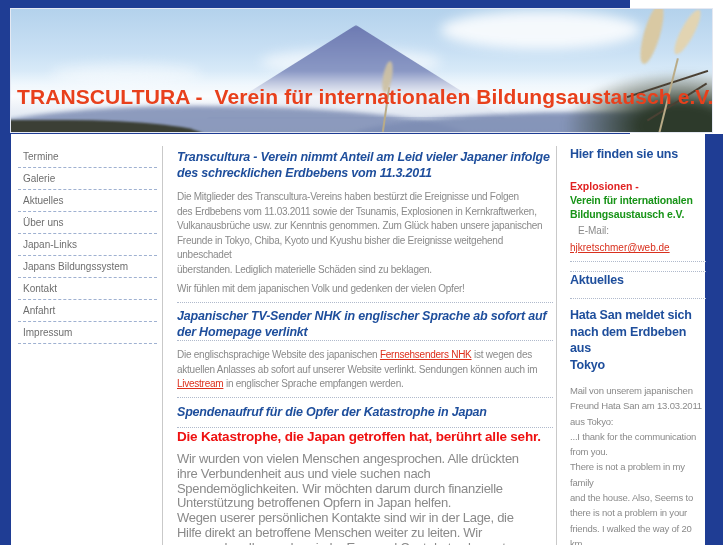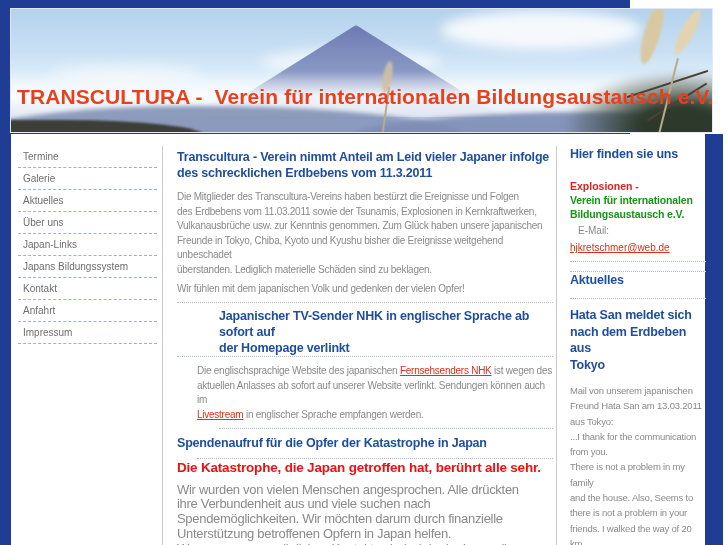--- a/index.html
+++ b/index.html
@@ -46,30 +46,30 @@
   .vsep.v1{left:162px;}
   .vsep.v2{left:556px;}
   
   .nav{position:absolute;left:18px;top:146px;width:139px;list-style:none;margin:0;padding:0;}
   .nav li{font-size:10px;color:#6e6e6e;padding:5px 0 5px 5px;
           border-bottom:1px dashed #9fb1d1;cursor:pointer;}
   .nav li.active{font-weight:bold;color:#4d4d4d;}
   
   .main-col{position:absolute;left:177px;top:146px;width:376px;}
   .h-blue{color:#1e4e9c;font-size:12.5px;font-weight:bold;line-height:16px;
-          letter-spacing:-0.2px;white-space:pre-line;margin:0;}
+          letter-spacing:-0.2px;white-space:pre-line;margin:0;font-style:italic;}
   .body-sm{color:#8a8a8a;font-size:10px;line-height:14.6px;letter-spacing:-0.25px;
            white-space:pre-line;margin:0;}
   .dot{border-top:1px dotted #b0bacc;height:0;}
   .rlink{color:#dd2f1c;text-decoration:underline;cursor:pointer;}
   .h-red{color:#ee1111;font-size:13.5px;font-weight:bold;line-height:18px;margin:0;letter-spacing:-0.2px;}
   .body-lg{color:#8a8a8a;font-size:13px;line-height:14.8px;letter-spacing:-0.3px;
            white-space:pre-line;margin:0;}
-  .mt3{margin-top:3px;}  .mt4{margin-top:4px;}  .mt5{margin-top:5px;margin-left:42px;}
-  .mt6{margin-top:6px;}  .mt7{margin-top:7px;margin-left:20px;}  .mt8{margin-top:0;}
+  .mt3{margin-top:3px;}  .mt4{margin-top:4px;}  .mt5{margin-top:5px;}
+  .mt6{margin-top:6px;}  .mt7{margin-top:7px;}  .mt8{margin-top:0;}
   .mt9{margin-top:9px;}  .mt10{margin-top:10px;}
   
   .side-col{position:absolute;left:570px;top:146px;width:136px;}
   .side-h{color:#1e4e9c;font-size:12.5px;font-weight:bold;line-height:16px;
           letter-spacing:-0.2px;white-space:pre-line;margin:0;}
   .org-red{color:#e02020;font-size:10.5px;font-weight:bold;line-height:14px;margin:17px 0 0 0;}
   .org-green{color:#189418;font-size:10.5px;font-weight:bold;line-height:14px;
              letter-spacing:-0.15px;margin:0;white-space:pre-line;}
   .email-label{color:#8a8a8a;font-size:10px;line-height:13px;margin:3px 0 0 0;padding-left:8px;}
   .email-link{display:inline-block;color:#d9301e;font-size:10px;line-height:13px;

